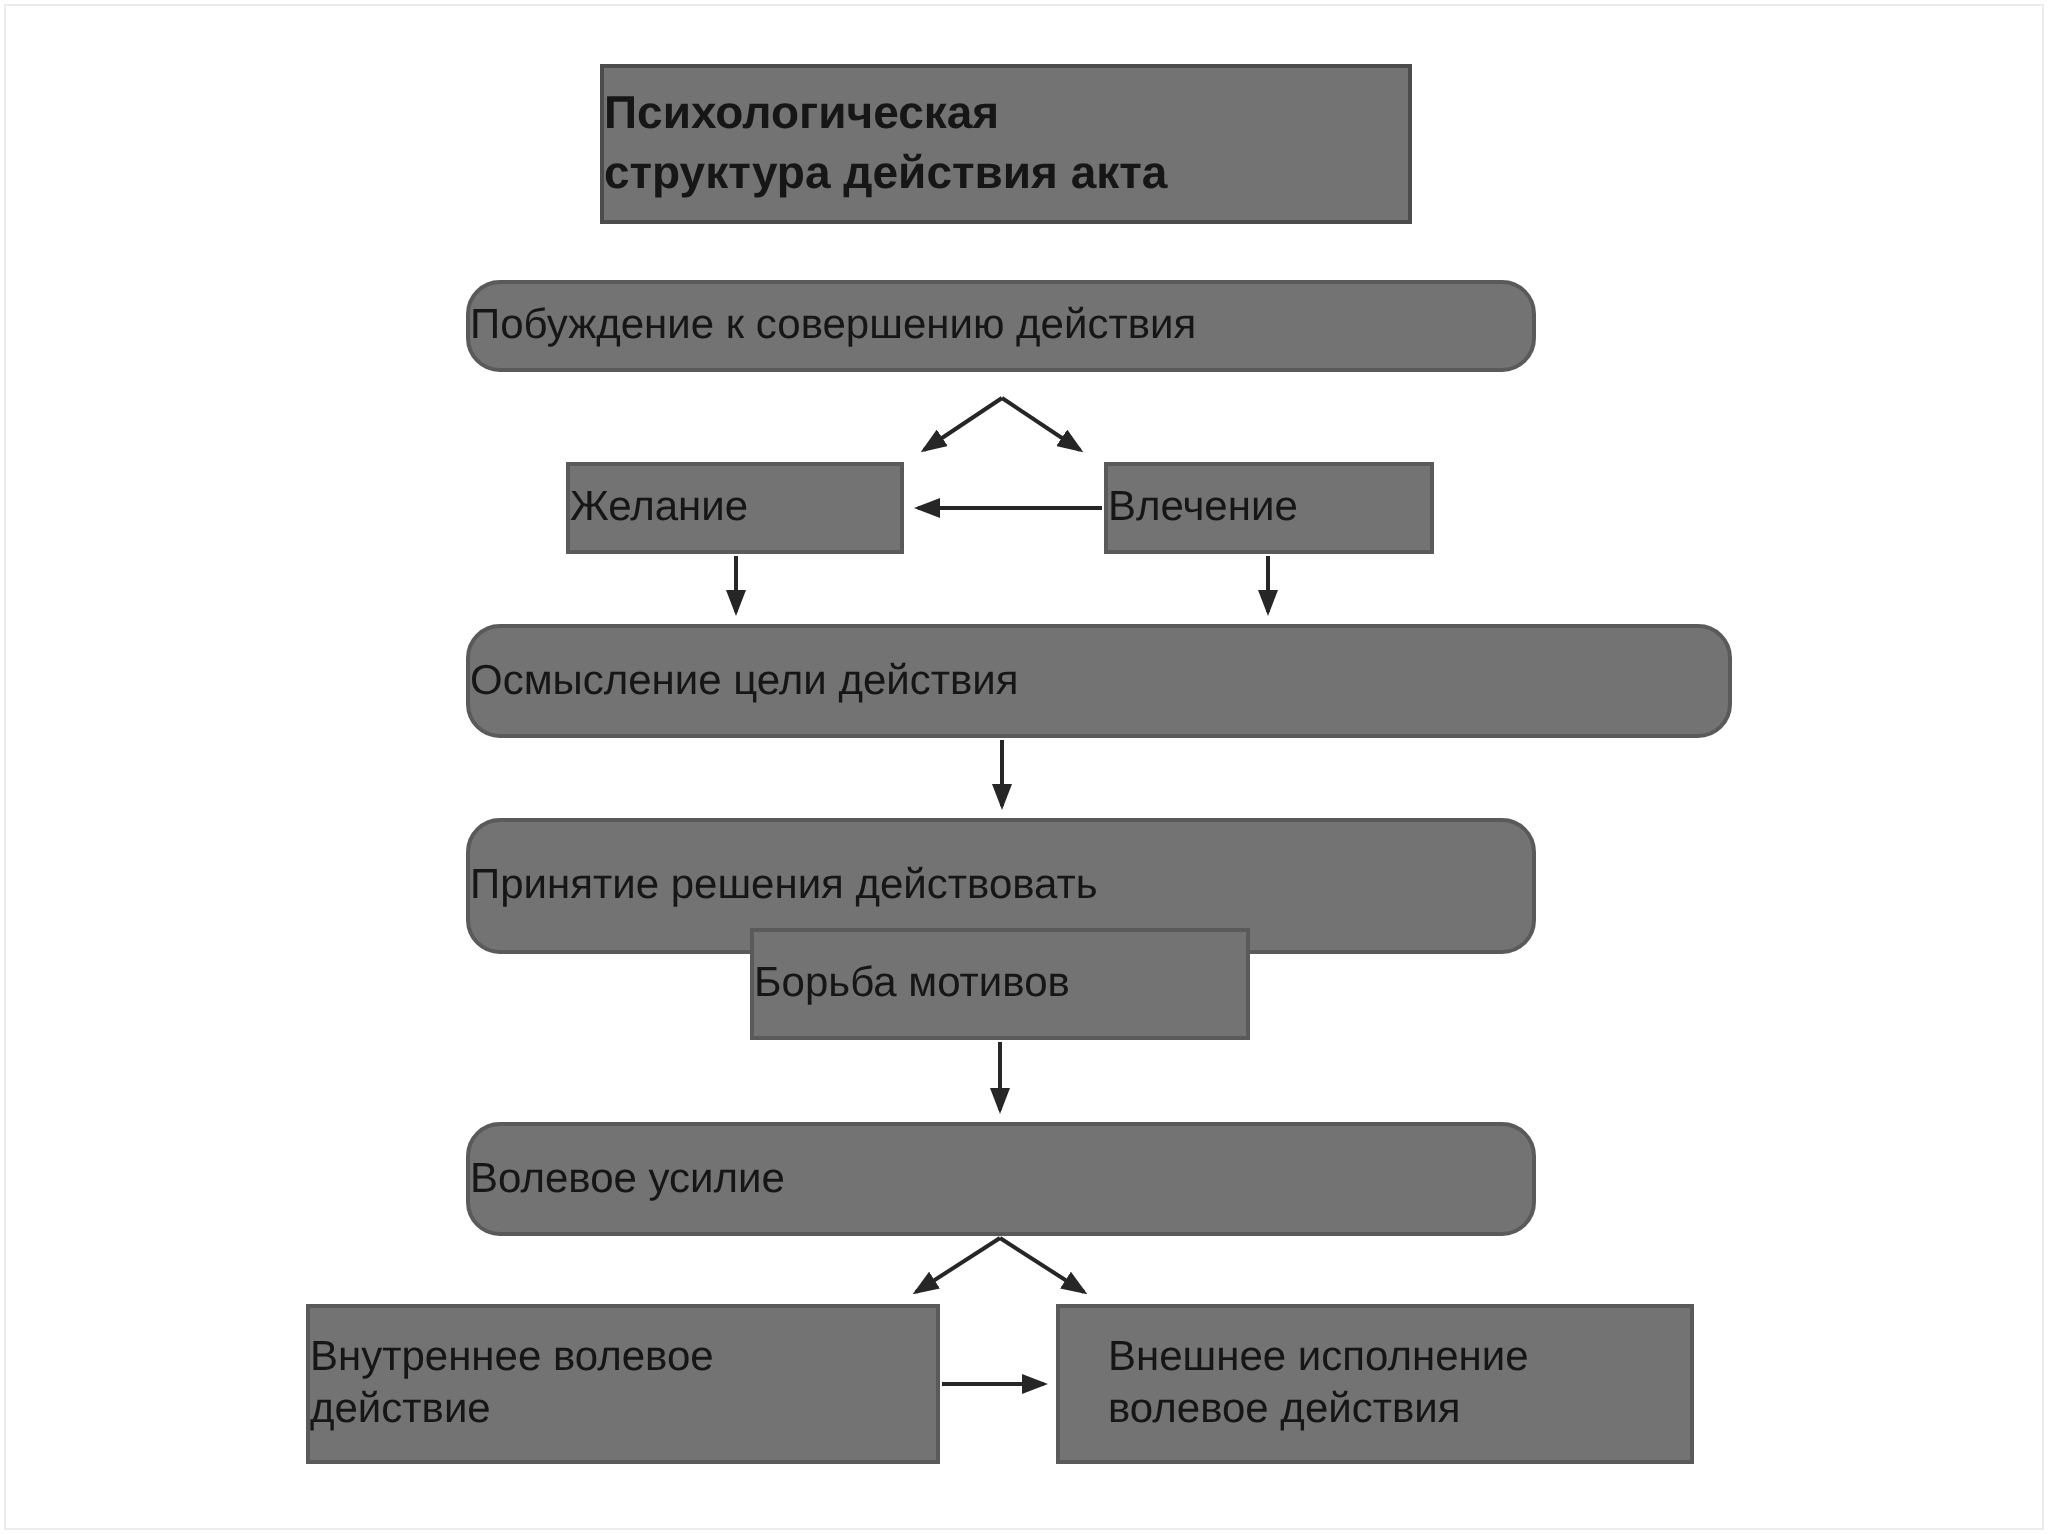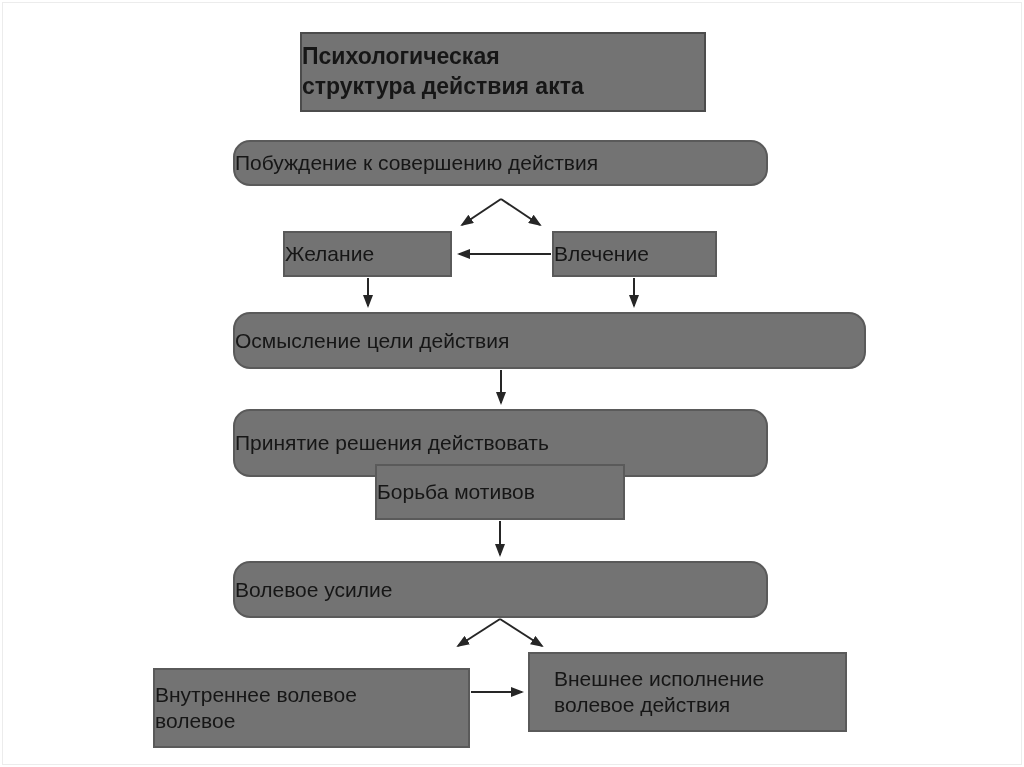--- a/index.html
+++ b/index.html
@@ -57,21 +57,21 @@
   .line { display: block; }
   
   #title-box   { left: 300px; top: 32px;  width: 406px; height: 80px; }
   #node-impulse{ left: 233px; top: 140px; width: 535px; height: 46px; }
   #node-desire { left: 283px; top: 231px; width: 169px; height: 46px; }
   #node-drive  { left: 552px; top: 231px; width: 165px; height: 46px; }
   #node-goal   { left: 233px; top: 312px; width: 633px; height: 57px; }
   #node-decision{ left: 233px; top: 409px; width: 535px; height: 68px; }
   #node-struggle{ left: 375px; top: 464px; width: 250px; height: 56px; z-index: 4; }
   #node-effort { left: 233px; top: 561px; width: 535px; height: 57px; }
-  #node-internal{ left: 153px; top: 652px; width: 317px; height: 80px; margin-top: 16px; }
+  #node-internal{ left: 153px; top: 652px; width: 317px; height: 80px; }
   #node-external{ left: 528px; top: 652px; width: 319px; height: 80px; padding-left: 24px; }
   svg .shaft {
     stroke: #262626;
     stroke-width: 2;
     fill: none;
   }
 </style>
 </head>
 <body>
 
@@ -125,21 +125,21 @@
   <div class="node" id="node-struggle">
     <span class="line">Борьба мотивов</span>
   </div>
 
   <div class="node rounded" id="node-effort">
     <span class="line">Волевое усилие</span>
   </div>
 
   <div class="node" id="node-internal">
     <span class="line">Внутреннее волевое</span>
-    <span class="line">волевое</span>
+    <span class="line">действие</span>
   </div>
 
   <div class="node" id="node-external">
     <span class="line">Внешнее исполнение</span>
     <span class="line">волевое действия</span>
   </div>
 
 </div>
 
 </body></html>

